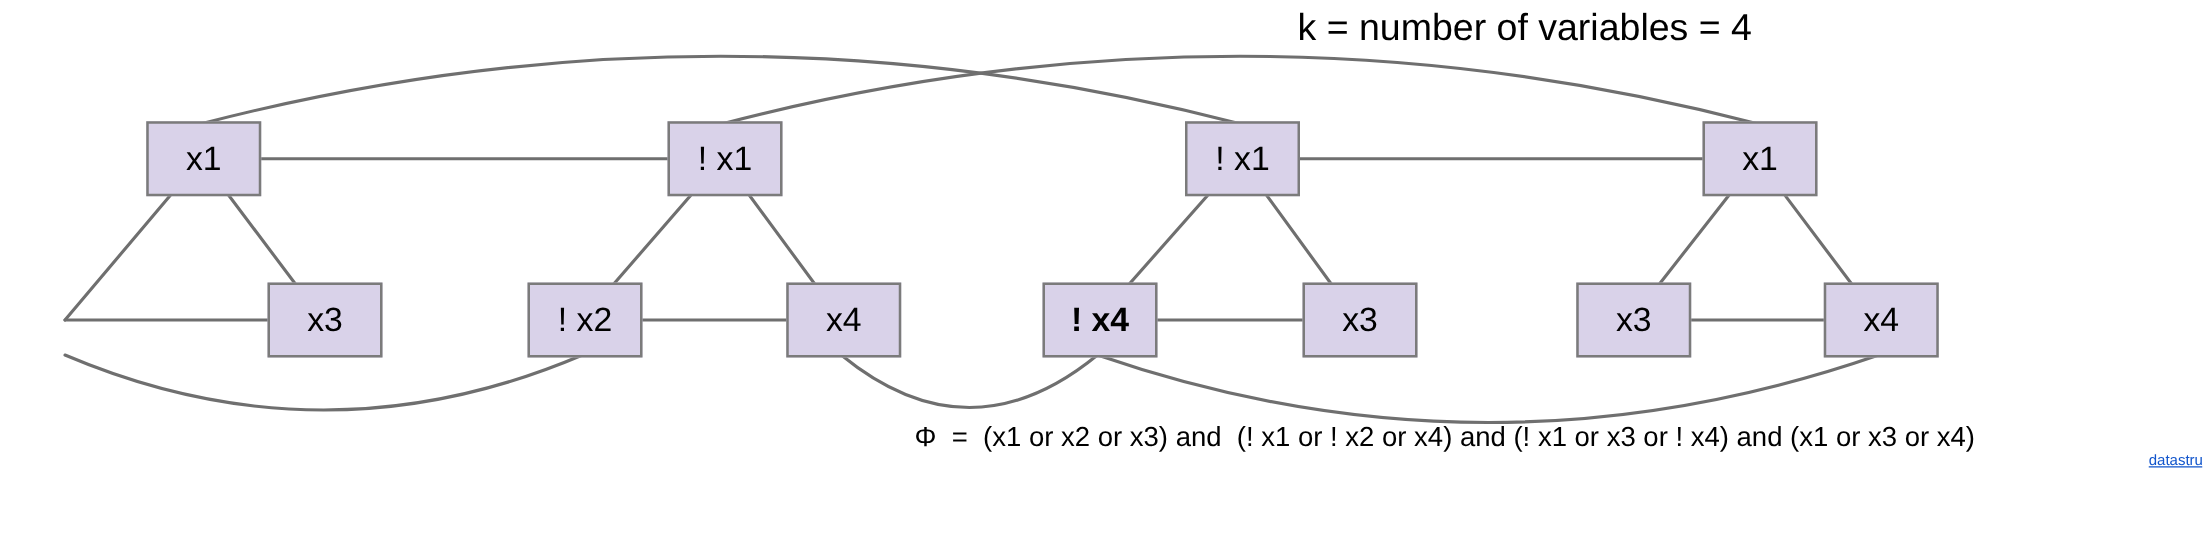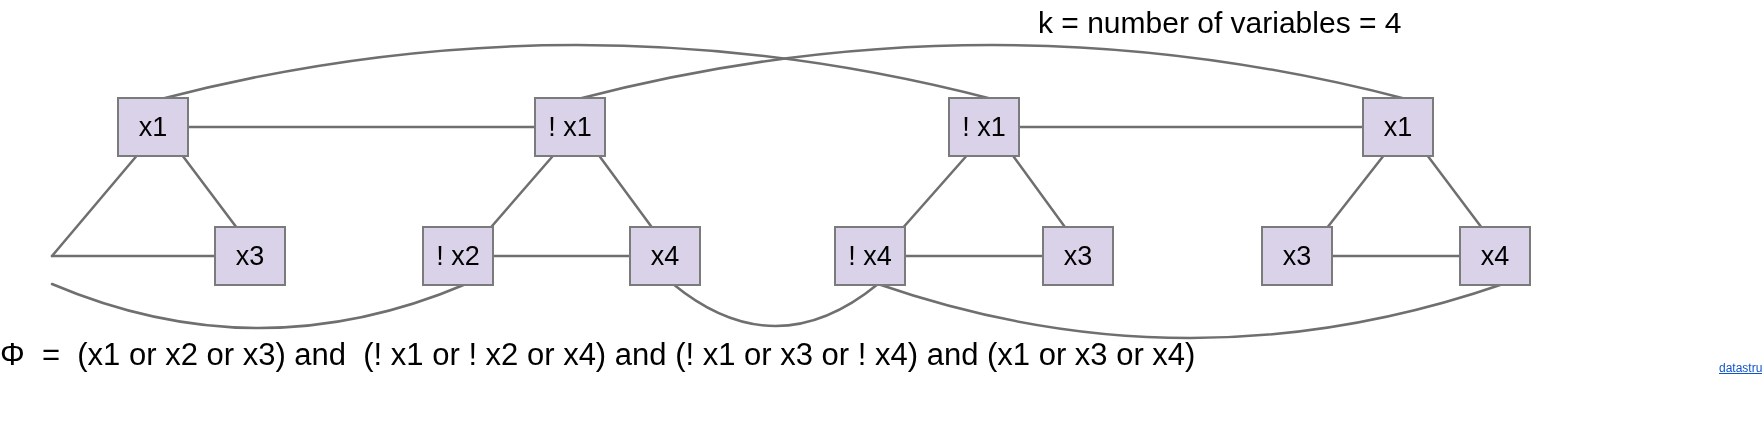--- a/index.html
+++ b/index.html
@@ -19,21 +19,21 @@
   }
   #edge-layer path {
     fill: none;
     stroke: var(--edge-color, #6f6f6f);
     stroke-width: 2.5;
     stroke-linecap: round;
   }
   #node-layer { position: absolute; left: 0; top: 0; width: 1762px; height: 426px; }
   .node {
     position: absolute;
-    width: 72px;
+    width: 92px;
     height: 60px;
     box-sizing: border-box;
     background: var(--node-fill, #d9d2e9);
     border: 2.5px solid var(--node-border, #7b7b7b);
     display: flex;
     align-items: center;
     justify-content: center;
     font-size: 27px;
     white-space: pre;
   }
@@ -42,22 +42,22 @@
     left: 1038px;
     top: 6px;
     font-size: 30px;
     white-space: pre;
   }
   .formula {
     position: absolute;
     left: 0;
     top: 337px;
     width: 1580px;
-    text-align: left;
-    font-size: 31px;
+    text-align: right;
+    font-size: 22px;
     white-space: pre;
   }
   .source-link {
     position: absolute;
     left: 1719px;
     top: 361px;
     font-size: 12px;
     color: #1155cc;
     text-decoration: underline;
     white-space: nowrap;
@@ -91,21 +91,21 @@
       <path d="M 878 284 Q 1190.5 392 1503 284"></path>
     </svg>
 
   <div id="node-layer">
       <div class="node" style="left: 117px; top: 97px;">x1</div>
       <div class="node" style="left: 214px; top: 226px;">x3</div>
       <div class="node" style="left: 534px; top: 97px;">! x1</div>
       <div class="node" style="left: 422px; top: 226px;">! x2</div>
       <div class="node" style="left: 629px; top: 226px;">x4</div>
       <div class="node" style="left: 948px; top: 97px;">! x1</div>
-      <div class="node" style="left: 834px; top: 226px;">! x4</div>
+      <div class="node" style="left: 834px; top: 226px; font-weight: bold;">! x4</div>
       <div class="node" style="left: 1042px; top: 226px;">x3</div>
       <div class="node" style="left: 1362px; top: 97px;">x1</div>
       <div class="node" style="left: 1261px; top: 226px;">x3</div>
       <div class="node" style="left: 1459px; top: 226px;">x4</div>
     </div>
 
   <div class="diagram-title">k = number of variables = 4</div>
 
   <div class="formula">Φ  =  (x1 or x2 or x3) and  (! x1 or ! x2 or x4) and (! x1 or x3 or ! x4) and (x1 or x3 or x4)</div>
 

